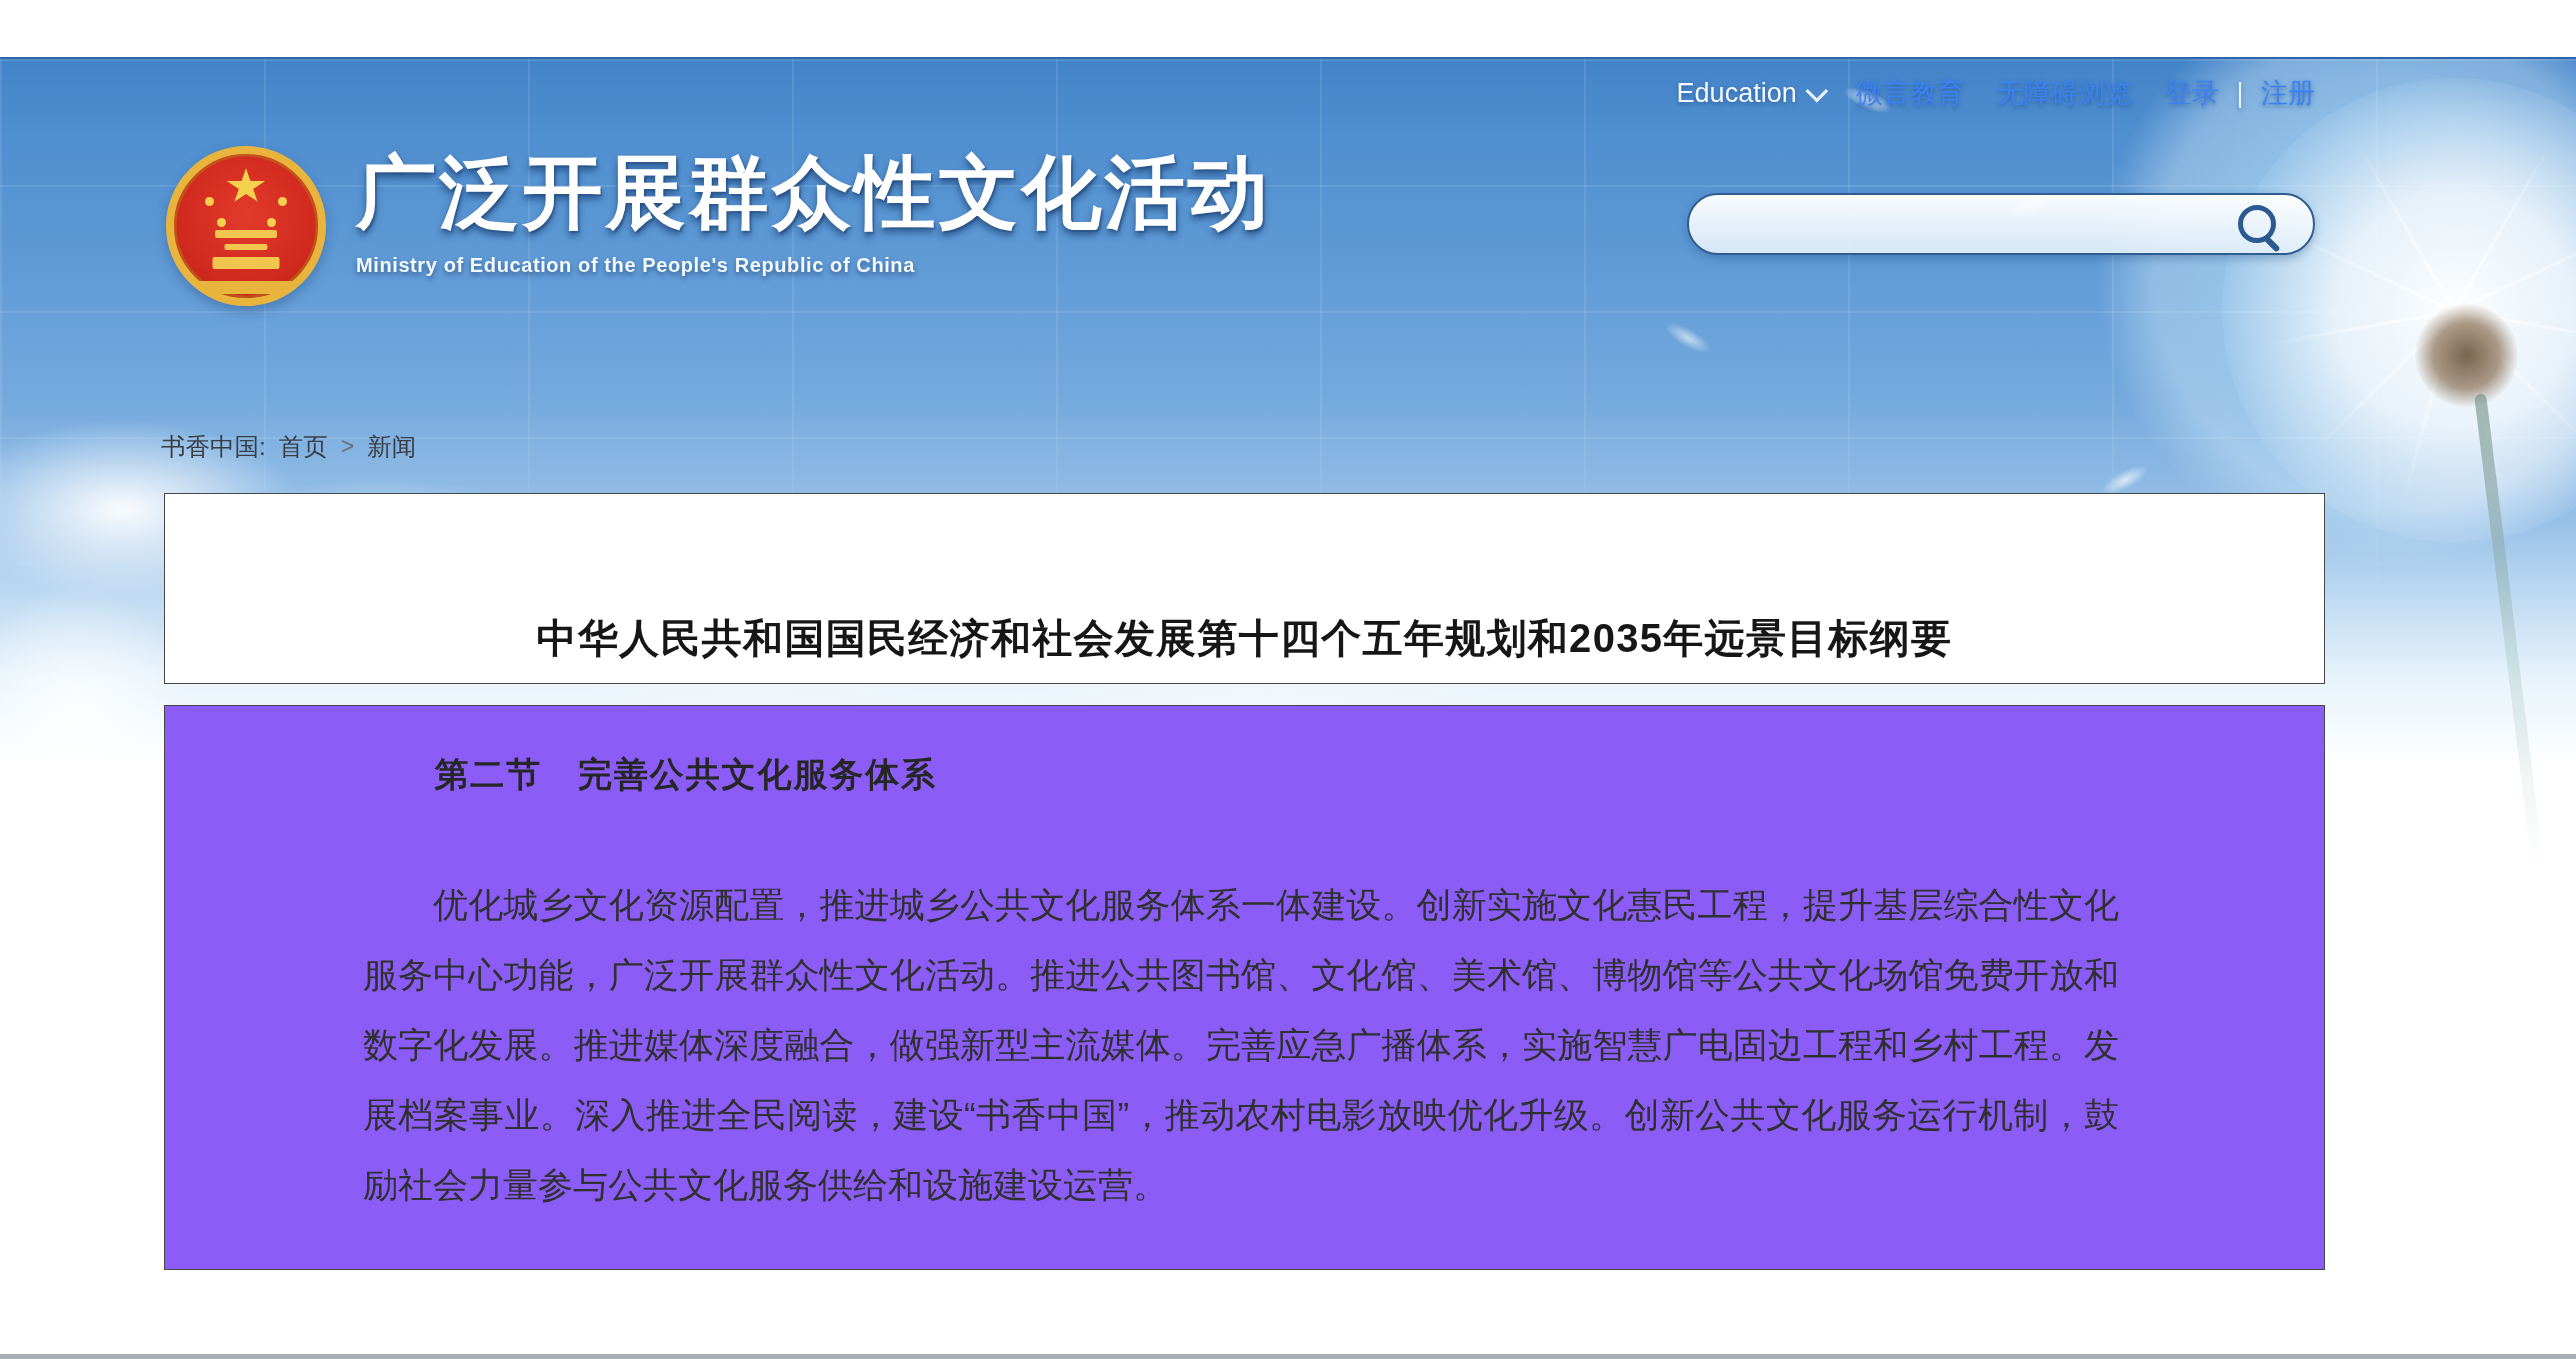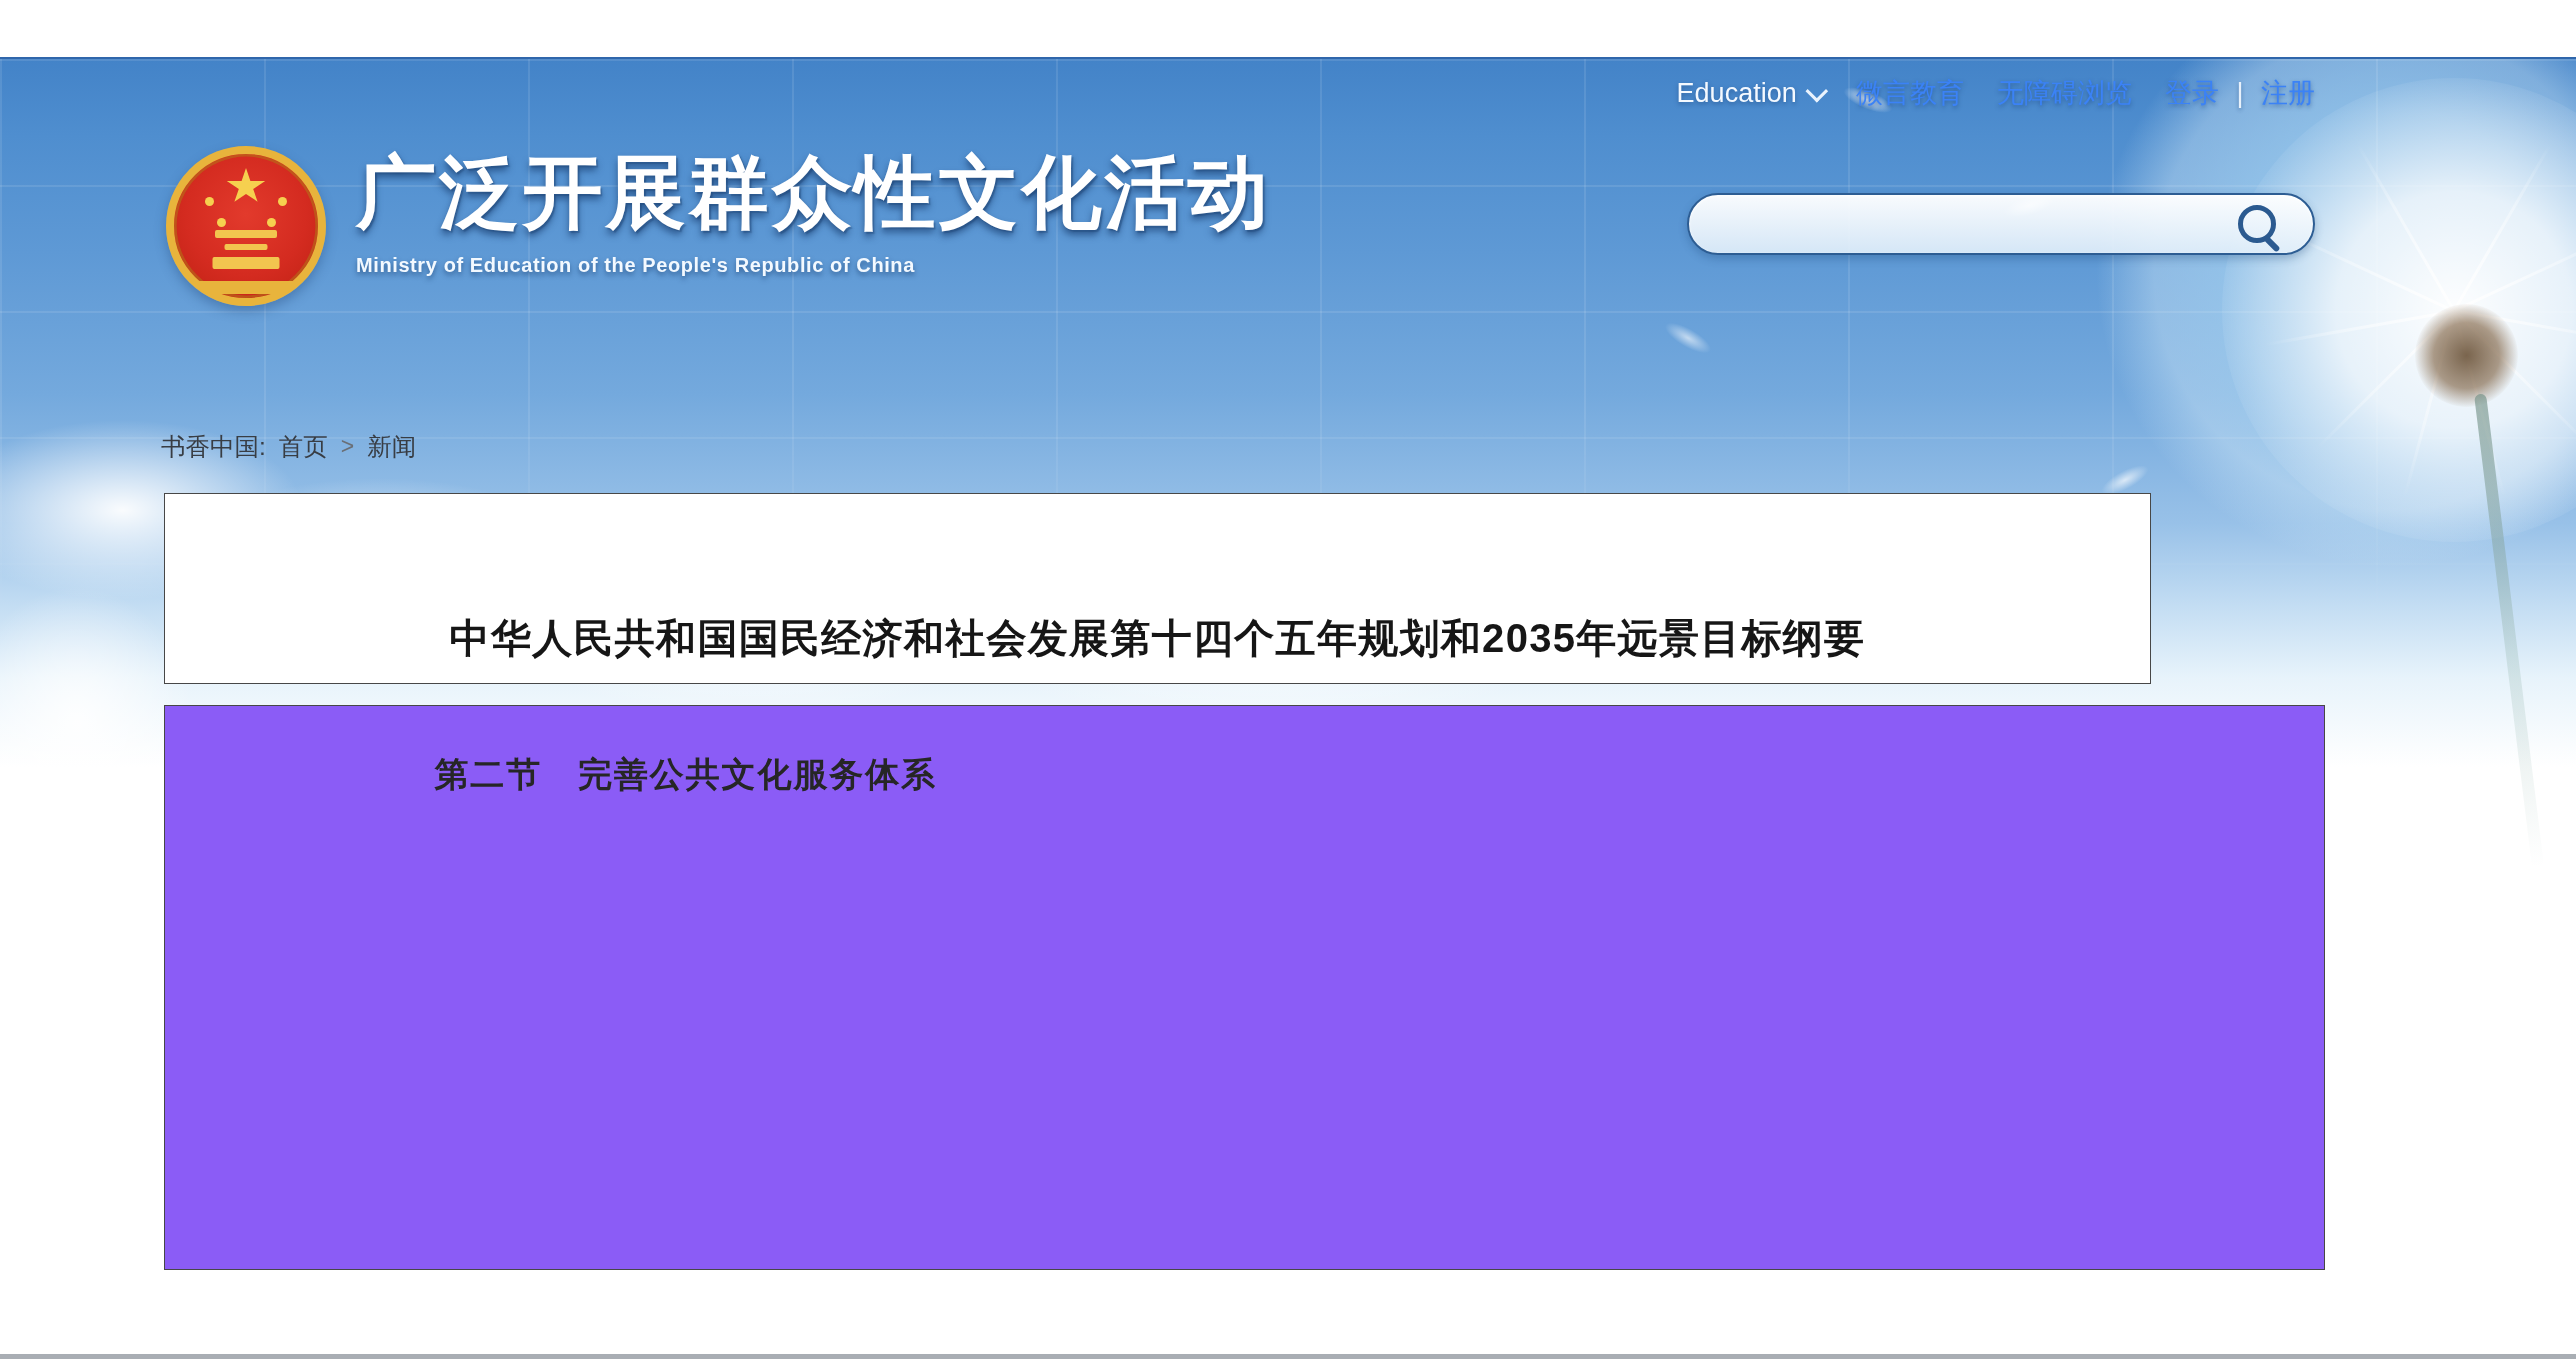--- a/index.html
+++ b/index.html
@@ -87,21 +87,21 @@
   .mag-handle{position:absolute;left:26px;top:24.5px;width:6.4px;height:18px;background:#2b5a90;
     border-radius:3.2px;transform:rotate(-45deg);}
 
   
   .breadcrumb{position:absolute;left:161px;top:430px;z-index:6;display:flex;align-items:center;gap:13px;
     font-size:24.5px;color:#383d44;}
   .breadcrumb a{color:#383d44;text-decoration:none;cursor:pointer;}
   .bc-sep{color:#6a6f76;font-size:23px;}
 
   
-  .title-box{position:absolute;left:164px;top:493px;width:1987px;height:191px;z-index:7;box-sizing:border-box;
+  .title-box{position:absolute;left:164px;top:493px;width:2161px;height:191px;z-index:7;box-sizing:border-box;
     background:#ffffff;border:1.9px solid #474747;}
   .title-box h1{margin:0;padding:121px 39px 0 39px;text-align:center;font-size:40px;font-weight:700;
     color:#161616;letter-spacing:1.3px;line-height:1.15;}
   .content-box{position:absolute;left:164px;top:705px;width:2161px;height:565px;z-index:7;box-sizing:border-box;
     background:#8b5cf6;border:1.9px solid #474747;padding:46px 205px 0 198px;}
   .content-box h2{margin:0;font-size:34px;font-weight:600;color:#262626;text-indent:2.1em;letter-spacing:1.9px;}
   .content-box p{margin:72px 0 0 0;font-size:35px;line-height:70px;color:#303030;
     text-align:justify;text-indent:2em;}
 
   .top-strip{position:absolute;left:0;top:0;width:100%;height:57px;background:#ffffff;z-index:5;}
@@ -189,18 +189,19 @@
     <span class="bc-sep">&gt;</span>
     <a>新闻</a>
   </div>
 
   <section class="title-box">
     <h1>中华人民共和国国民经济和社会发展第十四个五年规划和2035年远景目标纲要</h1>
   </section>
 
   <section class="content-box">
     <h2>第二节　完善公共文化服务体系</h2>
+    <p>优化城乡文化资源配置，推进城乡公共文化服务体系一体建设。创新实施文化惠民工程，提升基层综合性文化服务中心功能，广泛开展群众性文化活动。推进公共图书馆、文化馆、美术馆、博物馆等公共文化场馆免费开放和数字化发展。推进媒体深度融合，做强新型主流媒体。完善应急广播体系，实施智慧广电固边工程和乡村工程。发展档案事业。深入推进全民阅读，建设“书香中国”，推动农村电影放映优化升级。创新公共文化服务运行机制，鼓励社会力量参与公共文化服务供给和设施建设运营。</p>
   </section>
 
   <div class="bottom-strip"></div>
 
 </div>
 
 
 </body></html>

